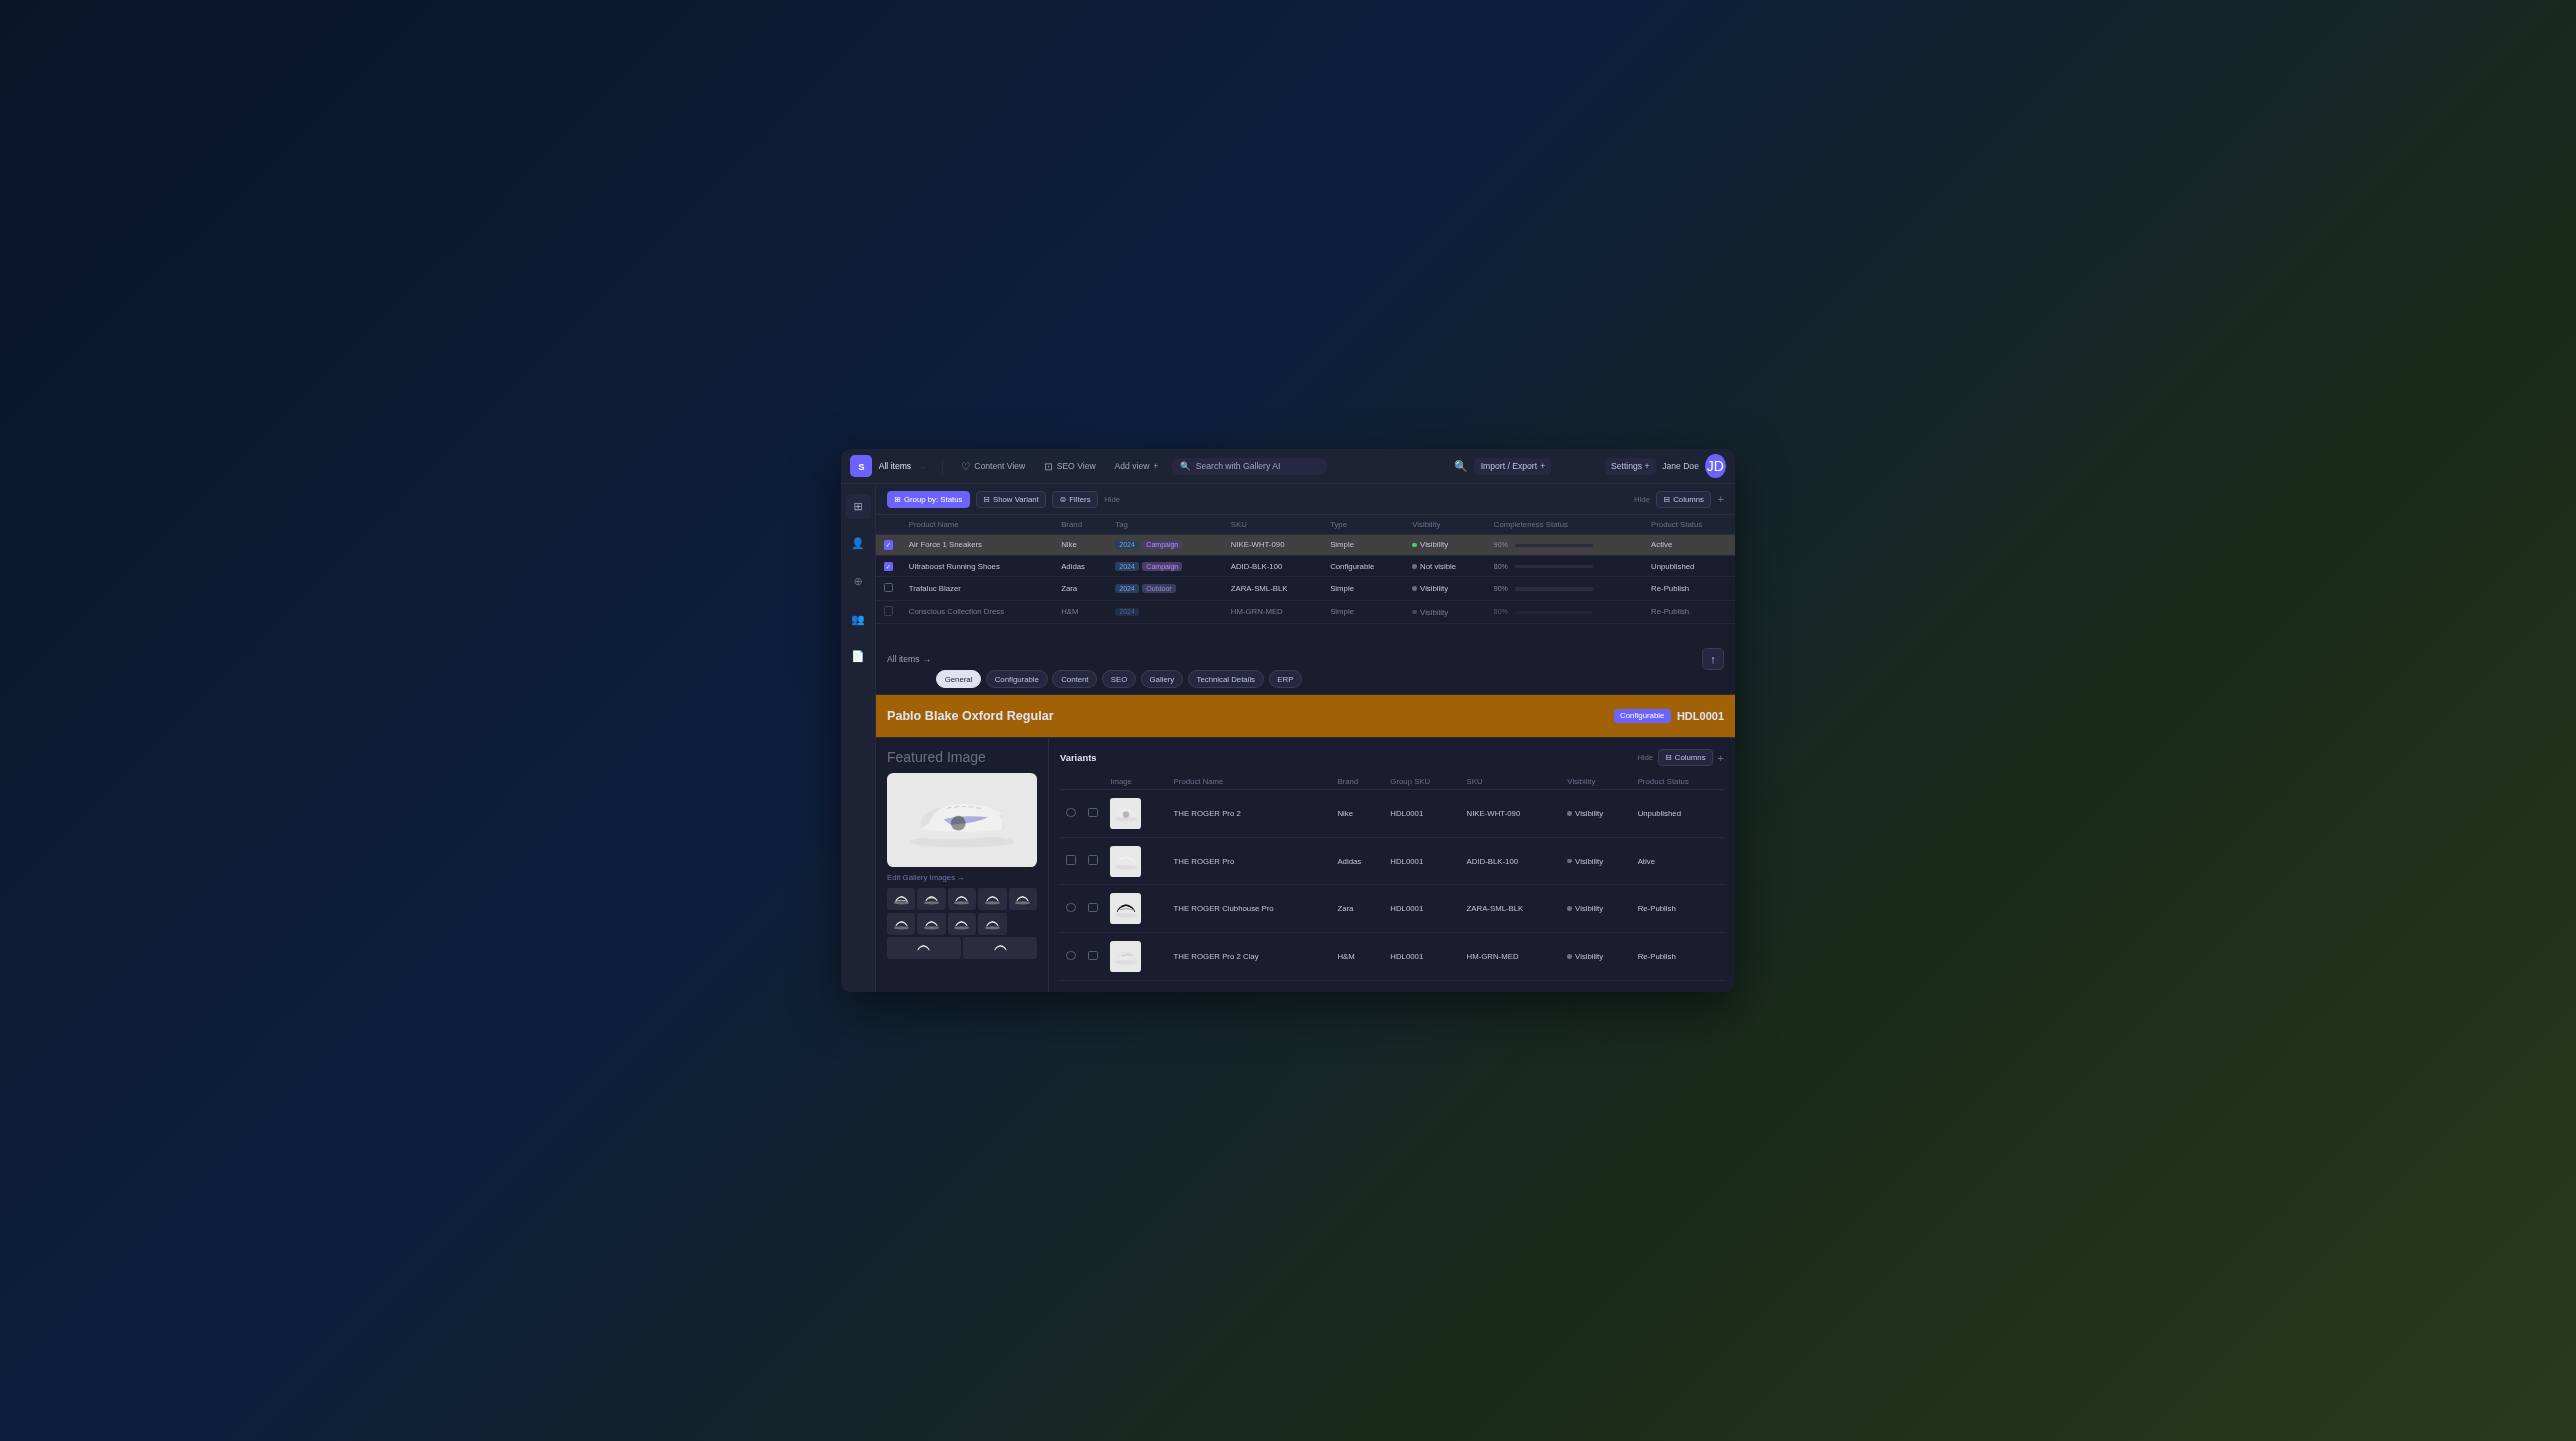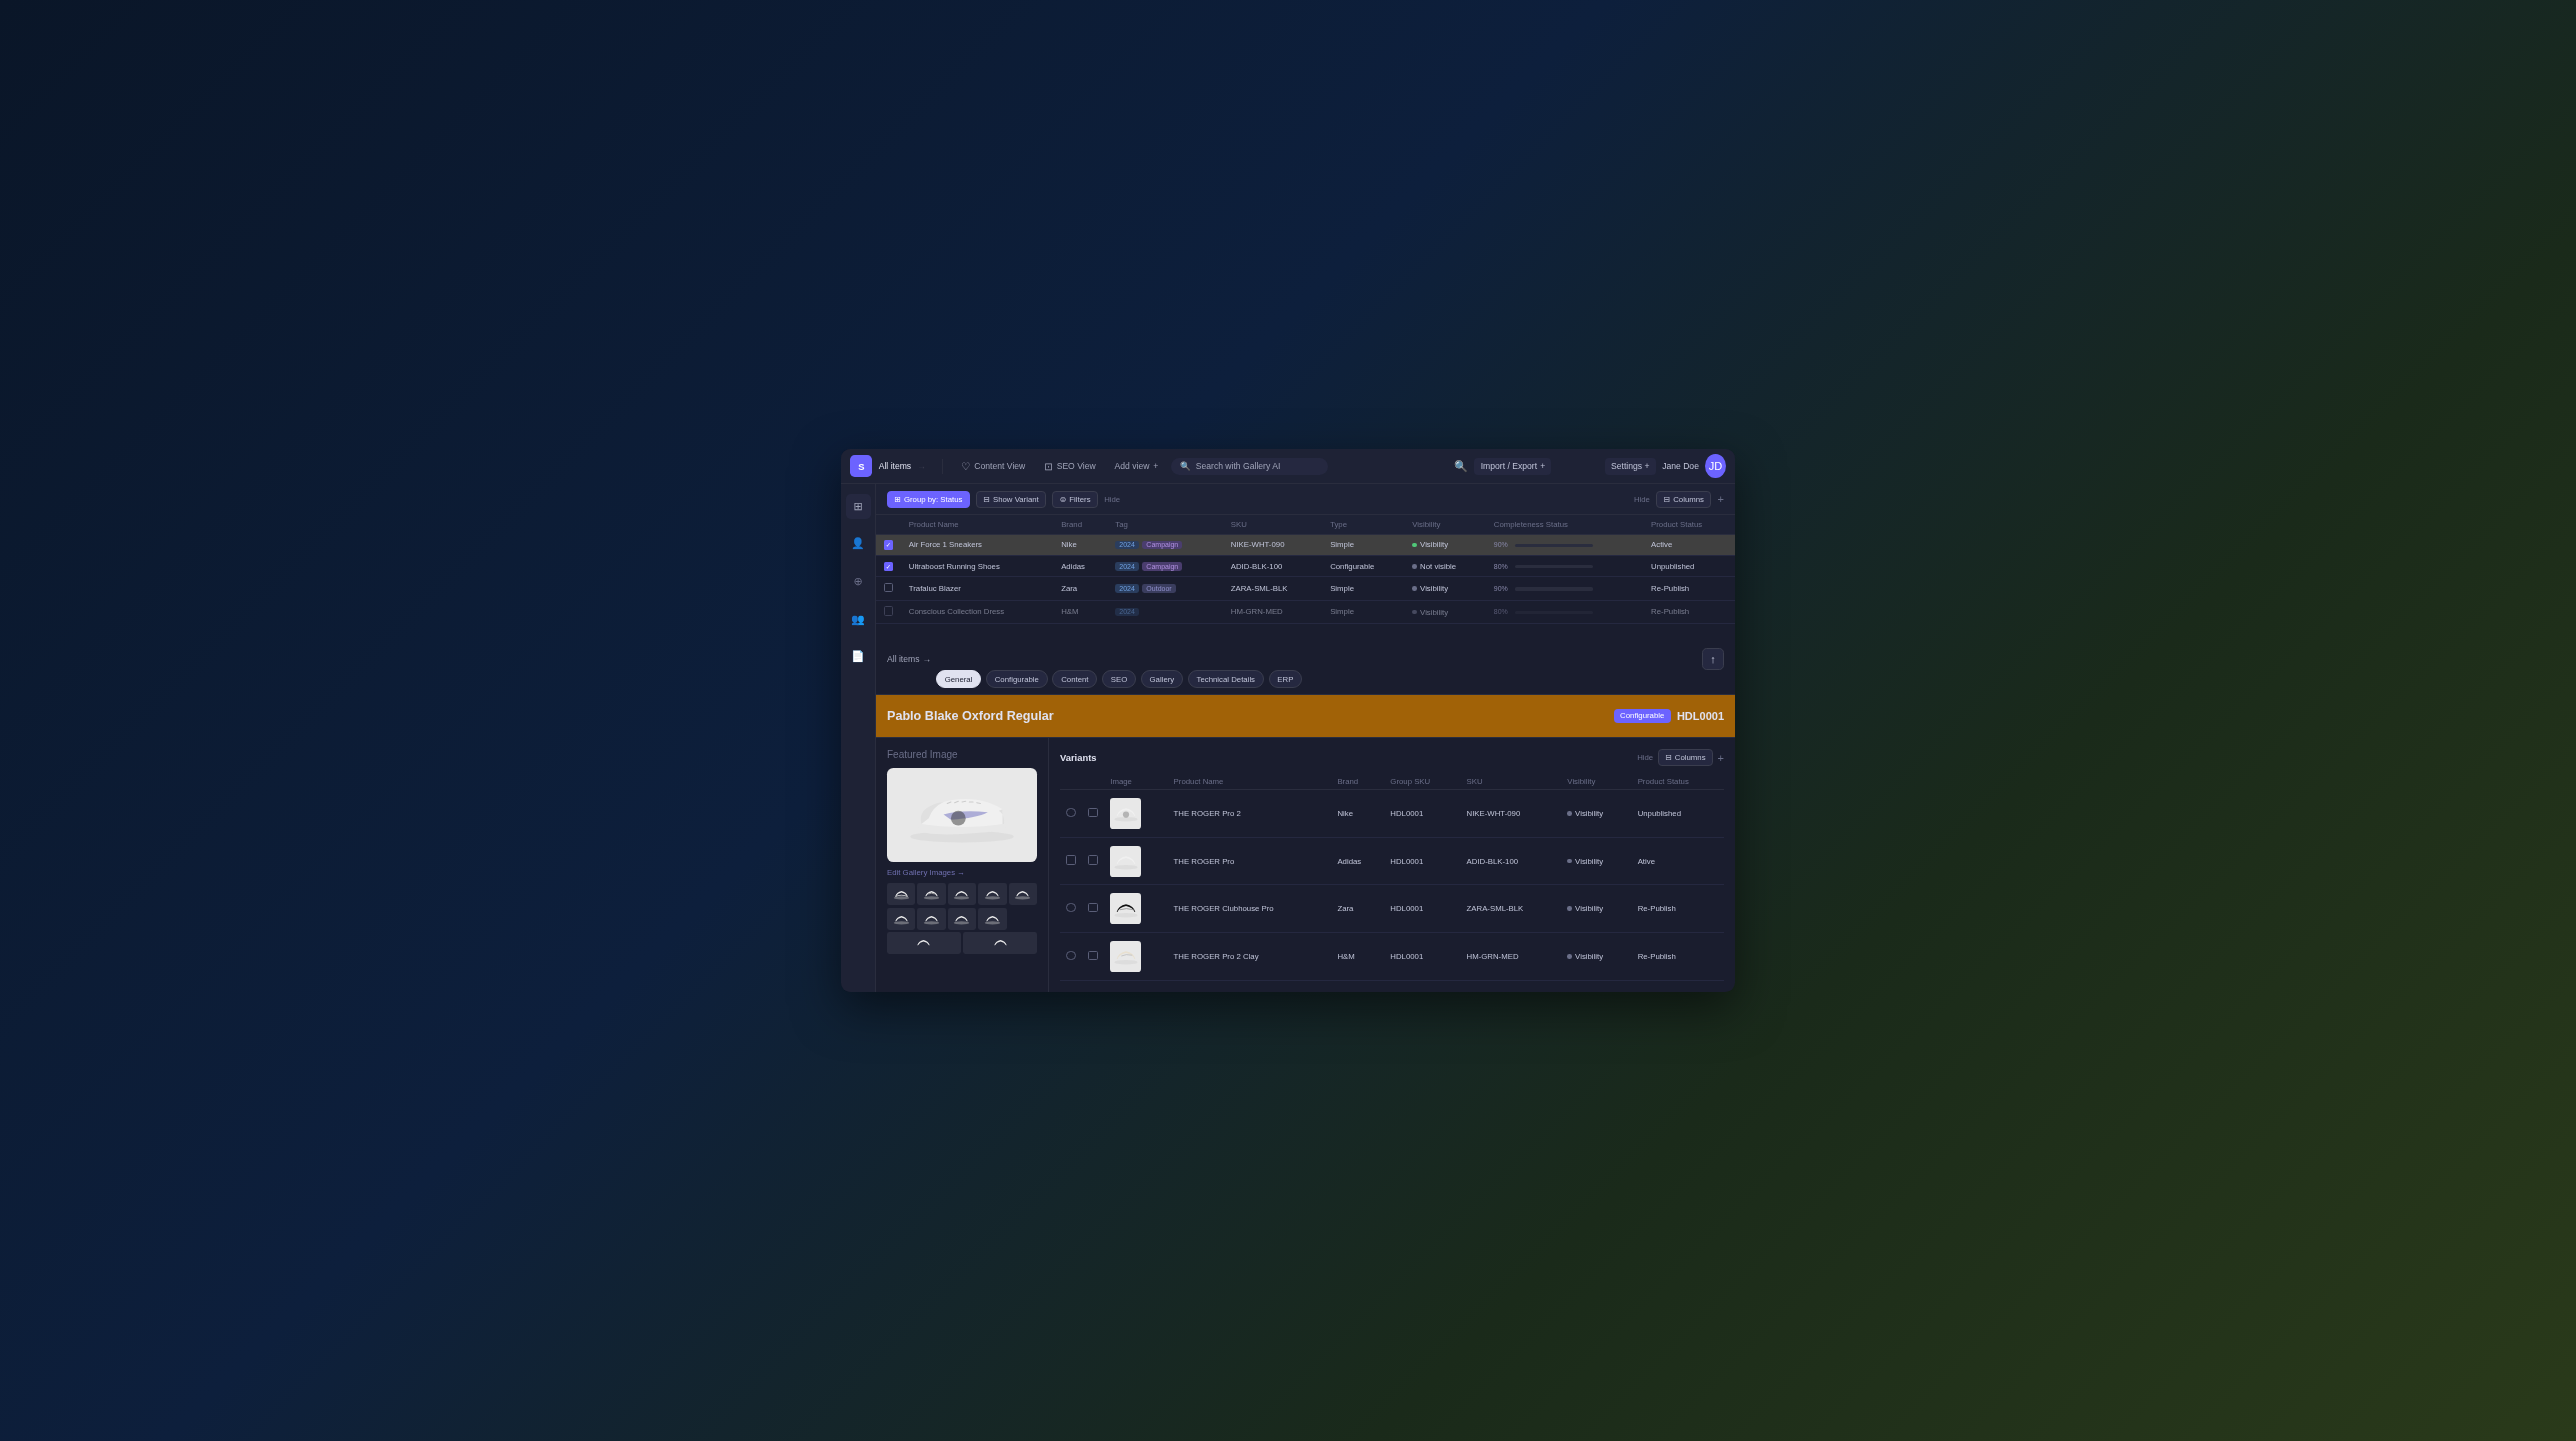--- a/index.html
+++ b/index.html
@@ -108,21 +108,21 @@
     .user-name { color: #c0c4d8; font-size: 8.6px; }
     .avatar {
       width: 20.4px;
       height: 24px;
       border-radius: 50%;
       background: #6c63ff;
       display: flex;
       align-items: center;
       justify-content: center;
       color: white;
-      font-size: 11px;
+      font-size: 14px;
     }
     
     .main-layout {
       display: flex;
     }
     .left-sidebar {
       width: 35px;
       background: #1e2235;
       border-right: 0.8px solid #2a2d3e;
       display: flex;
@@ -311,21 +311,21 @@
     }
     
     .featured-section {
       width: 173px;
       flex-shrink: 0;
       padding: 11px;
       border-right: 0.8px solid #2a2d3e;
     }
     .section-label {
       color: #6a6e88;
-      font-size: 10px;
+      font-size: 14px;
       margin-bottom: 7.8px;
     }
     .featured-image-box {
       background: #e8e8e8;
       border-radius: 6.3px;
       height: 94px;
       display: flex;
       align-items: center;
       justify-content: center;
       overflow: hidden;

